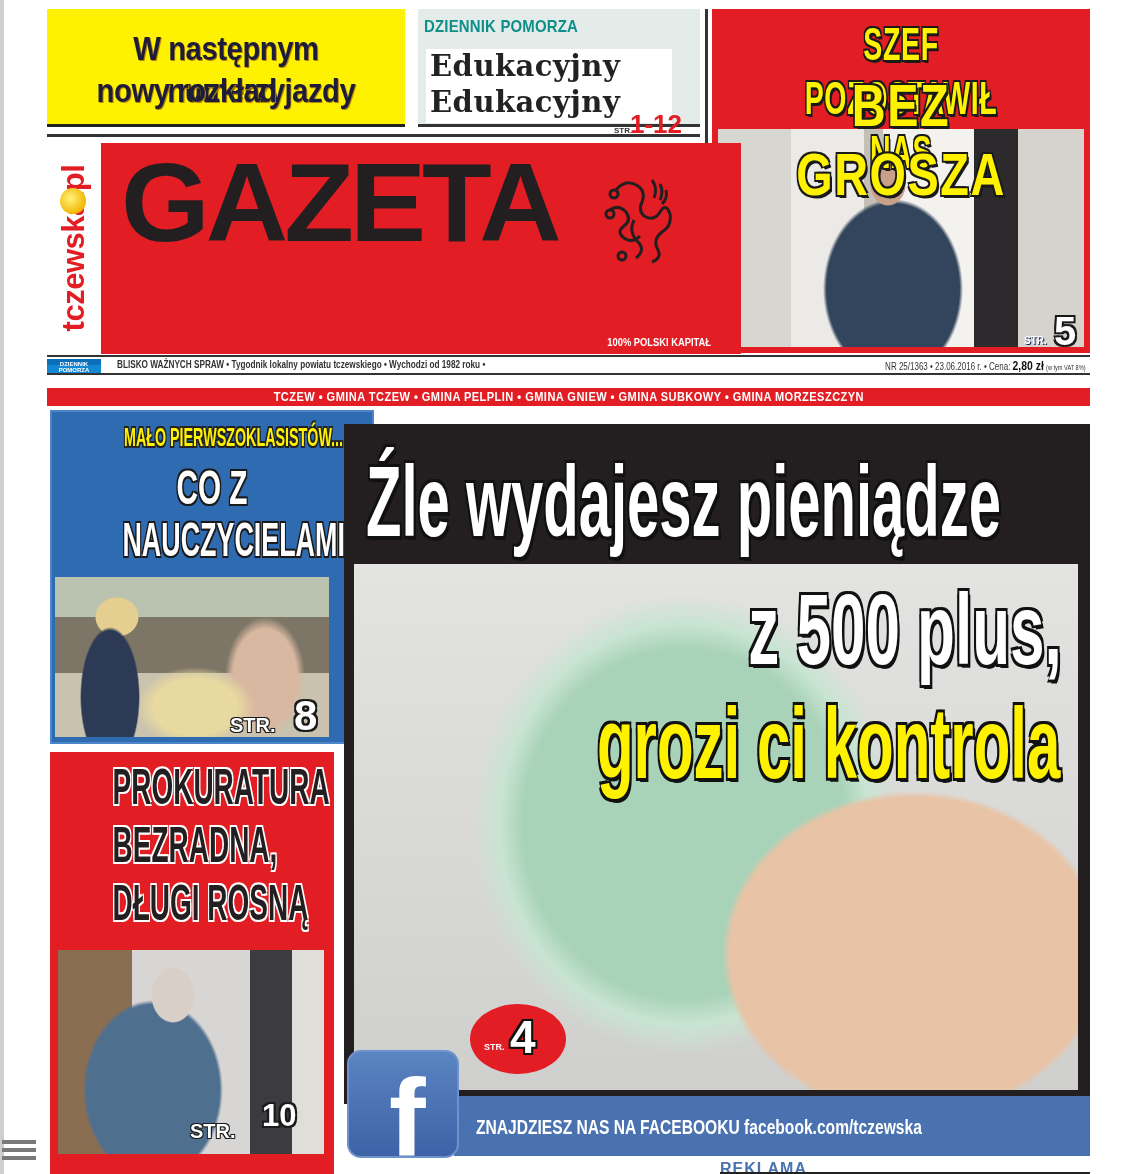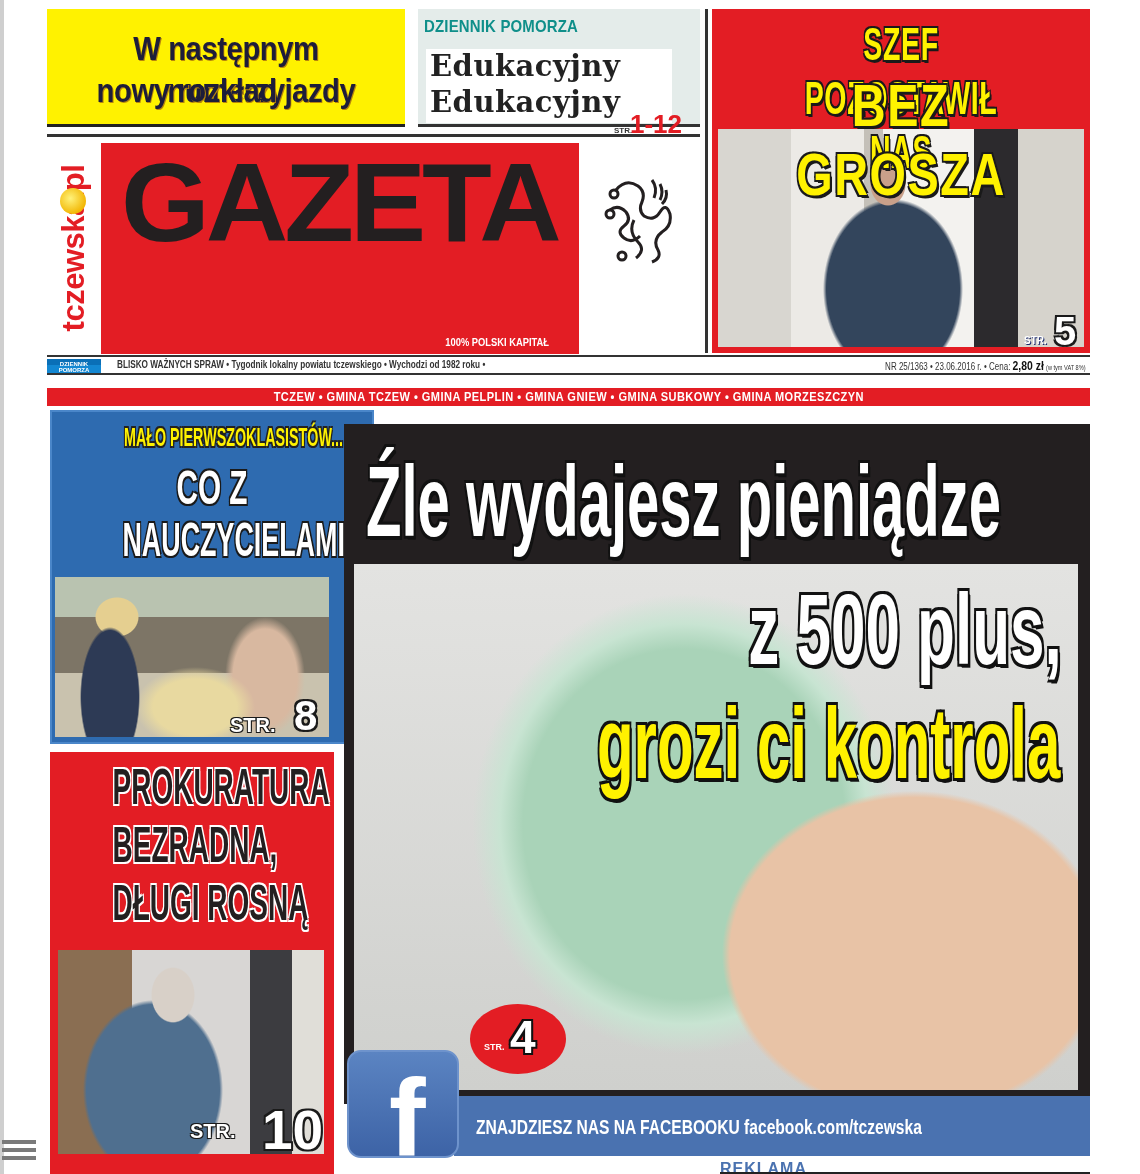--- a/index.html
+++ b/index.html
@@ -60,21 +60,21 @@
   .site-vertical {
     left: 52px; top: 140px; width: 44px; height: 216px;
   }
   .site-vertical .lbl {
     position: absolute; left: 50%; top: 50%;
     transform: translate(-50%, -50%) rotate(-90deg);
     white-space: nowrap; font-weight: 700; font-size: 31px; color: #e31d24; letter-spacing: -0.5px;
   }
   .site-vertical .dot { position: absolute; left: 8px; top: 48px; width: 26px; height: 26px; border-radius: 50%; background: radial-gradient(circle at 40% 40%, #fff27a, #f2b705 70%); }
 
-  .mast { left: 101px; top: 143px; width: 478px; height: 211px; background: #e31d24; padding-left: 25px; }
+  .mast { left: 101px; top: 143px; width: 640px; height: 211px; background: #e31d24; padding-left: 25px; }
   .mast .gazeta {
     position: absolute; left: 20px; top: 4px; font-family: "Liberation Sans", sans-serif; font-weight: 700;
     font-size: 112px; line-height: 112px; color: #231f20; letter-spacing: -4px; transform: scaleX(1.02); transform-origin: left;
   }
   .mast .tczewska {
     position: absolute; left: 28px; top: 84px; font-family: "DejaVu Serif", serif; font-style: italic; font-weight: 700;
     font-size: 96px; line-height: 110px; color: #ffffff; letter-spacing: 3px;
   }
   .mast .griffin { position: absolute; left: 495px; top: 27px; width: 80px; height: 100px; }
   .mast .capital { position: absolute; right: 30px; bottom: 6px; font-size: 11px; font-weight: 700; color: #ffffff; transform: scaleX(0.85); transform-origin: right; }
@@ -118,21 +118,21 @@
   .story-red .h1 { top: 6px; font-size: 50px; transform: scaleX(0.56); }
   .story-red .h2 { top: 64px; font-size: 50px; transform: scaleX(0.56); }
   .story-red .h3 { top: 122px; font-size: 50px; transform: scaleX(0.56); }
   .story-red .photo { position: absolute; left: 8px; top: 198px; width: 266px; height: 204px;
     background:
       radial-gradient(ellipse 22px 28px at 115px 45px, #d8d0c8 0 95%, transparent 100%),
       radial-gradient(ellipse 70px 90px at 95px 140px, #4f6f8f 0 95%, transparent 100%),
       linear-gradient(90deg, #8a6e52 0 28%, #d8d6d4 28% 72%, #3c3c40 72% 88%, #e0ded8 88% 100%);
   }
   .story-red .str { position: absolute; left: 140px; top: 368px; font-size: 20px; font-weight: 700; color: #fff; text-shadow: -1px -1px 0 #1a1a1a, 1px 1px 0 #1a1a1a, 1px -1px 0 #1a1a1a, -1px 1px 0 #1a1a1a; }
-  .story-red .num { position: absolute; left: 212px; top: 346px; font-size: 55px; font-weight: 700; color: #fff; text-shadow: -2px -2px 0 #1a1a1a, 2px 2px 0 #1a1a1a, 2px -2px 0 #1a1a1a, -2px 2px 0 #1a1a1a; }
+  .story-red .num { position: absolute; left: 212px; top: 346px; font-size: 31px; font-weight: 700; color: #fff; text-shadow: -2px -2px 0 #1a1a1a, 2px 2px 0 #1a1a1a, 2px -2px 0 #1a1a1a, -2px 2px 0 #1a1a1a; }
 
   
   .main-story { left: 344px; top: 412px; width: 746px; height: 680px; background: #231f20; margin-top: 12px; }
   .main-story .photo { position: absolute; left: 10px; top: 140px; width: 724px; height: 526px;
     background:
       radial-gradient(ellipse 200px 170px at 560px 390px, #e8c3a6 0 92%, transparent 96%),
       radial-gradient(ellipse 230px 250px at 330px 260px, #a9d3b8 0 70%, #c8e4d2 80%, transparent 92%),
       linear-gradient(180deg, #e3e3e1 0%, #cfd0cd 100%);
   }
   .main-story .head { position: absolute; font-weight: 700; white-space: nowrap;

